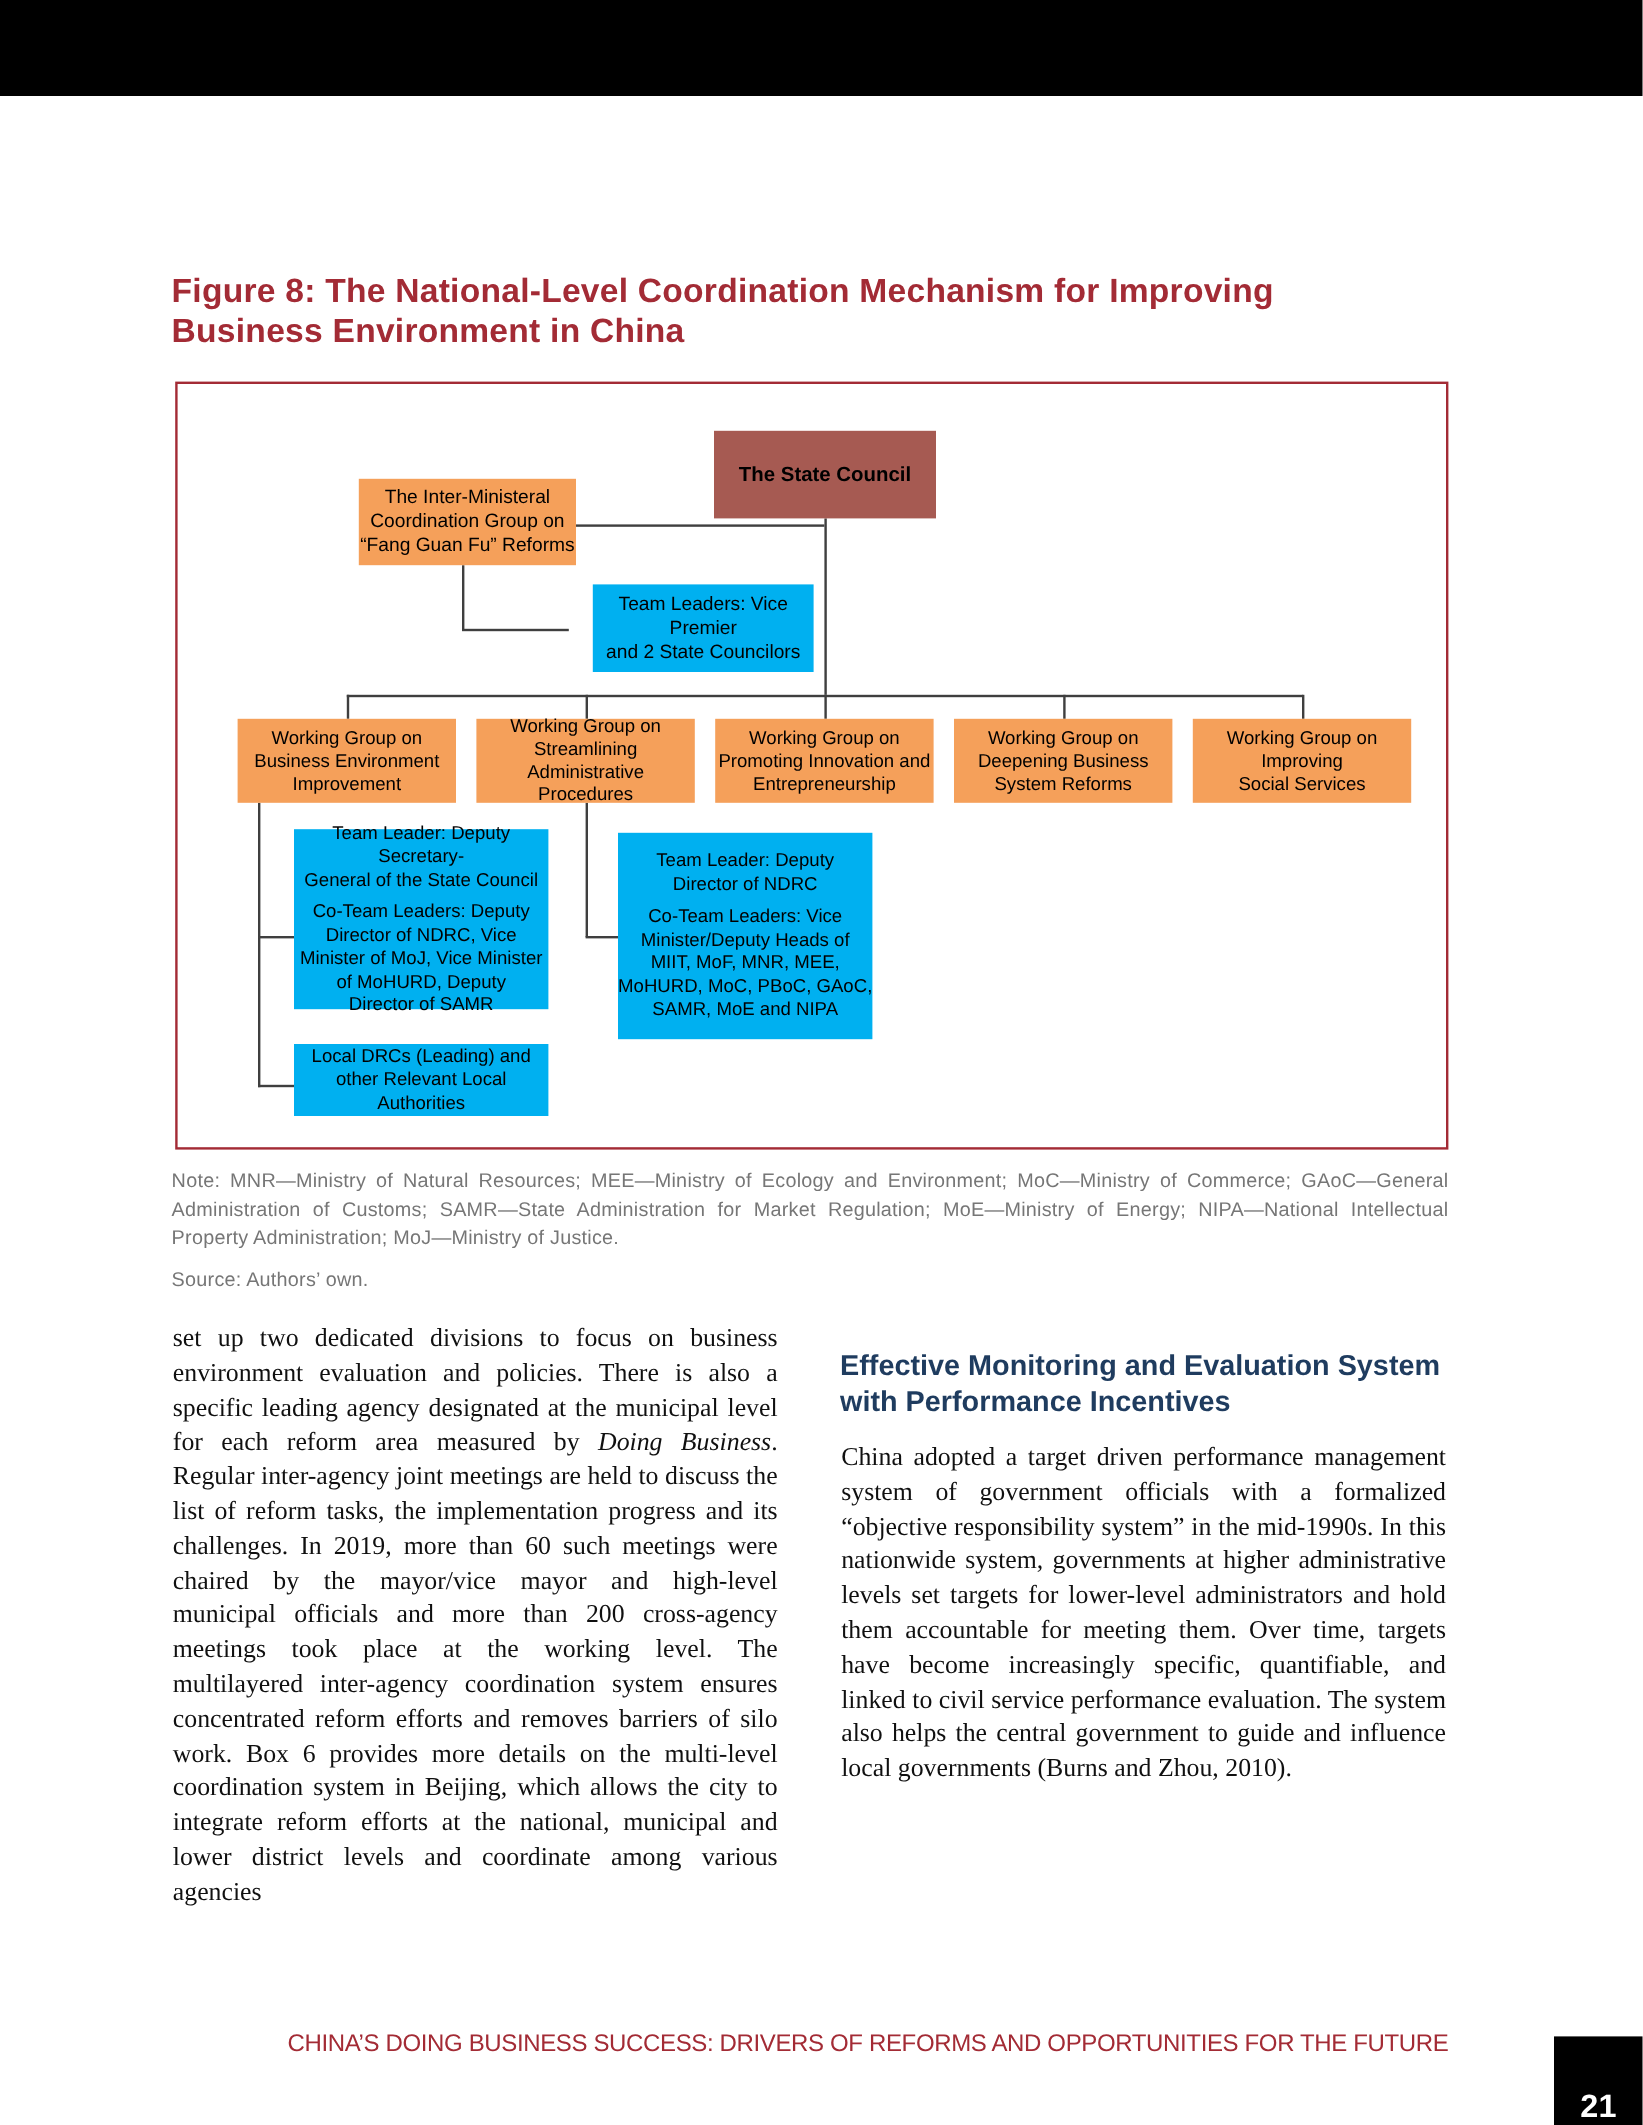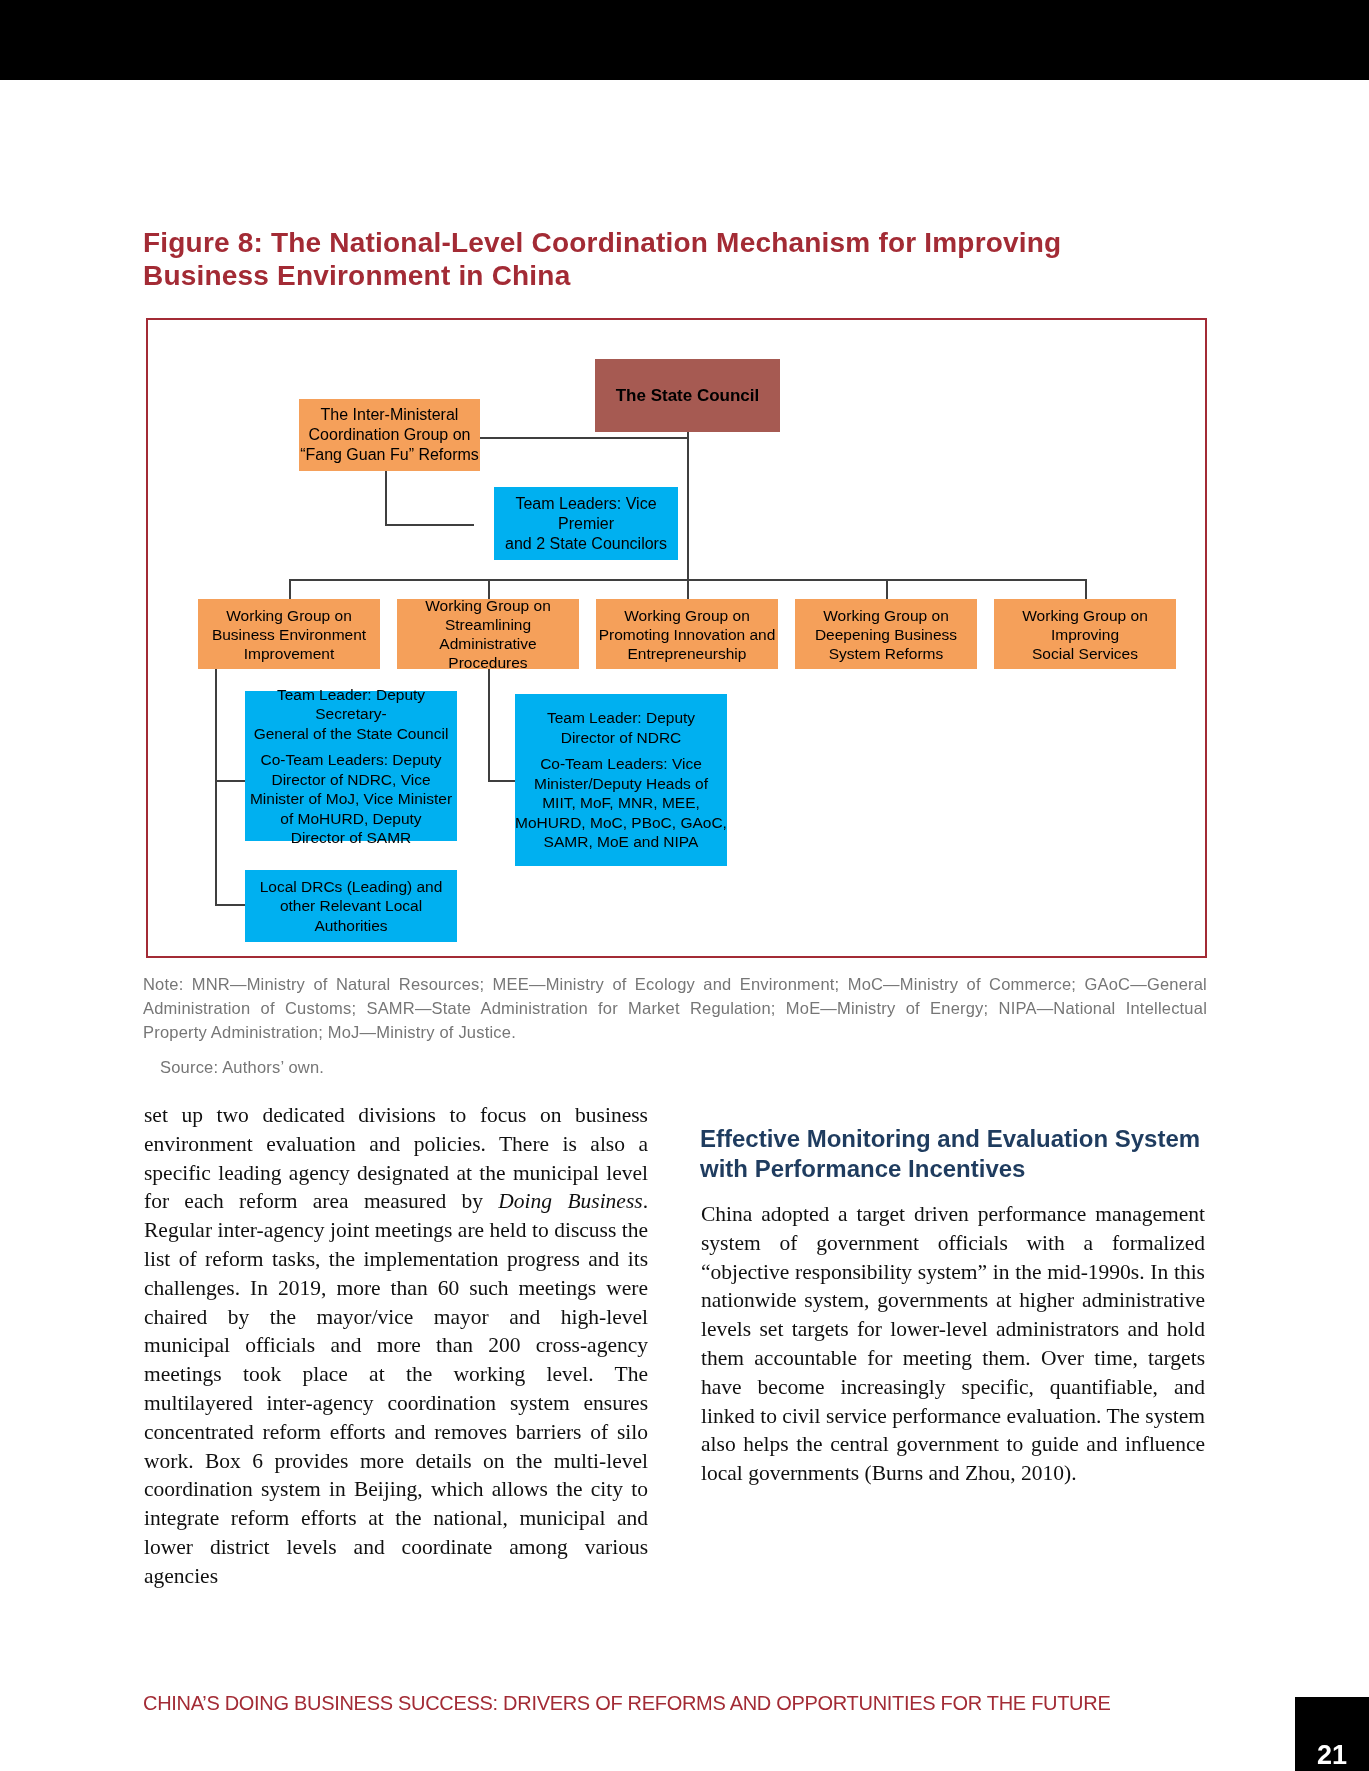--- a/index.html
+++ b/index.html
@@ -25,21 +25,21 @@
     text-align:center; white-space:pre-line; color:#000000; box-sizing:border-box;
   }
   .n-sc { left:447px; top:39px;  width:185px; height:73px; background:var(--c-maroon,#A65A52); font-weight:bold; font-size:17px; }
   .n-im { left:151px; top:79px;  width:181px; height:72px; background:var(--c-orange,#F5A05A); font-size:16px;   line-height:20px; }
   .n-tl { left:346px; top:167px; width:184px; height:73px; background:var(--c-cyan,#00B0F0);   font-size:16px;   line-height:20px; }
   .wg   { top:279px; width:182px; height:70px; background:var(--c-orange,#F5A05A); font-size:15.5px; line-height:19px; }
   .wg1 { left:50px; }  .wg2 { left:249px; } .wg3 { left:448px; } .wg4 { left:647px; } .wg5 { left:846px; }
   .bb   { background:var(--c-cyan,#00B0F0); font-size:15.5px; line-height:19.5px; flex-direction:column; gap:7px; }
   .b1 { left:97px;  top:371px; width:212px; height:150px; }
   .b2 { left:367px; top:374px; width:212px; height:172px; }
-  .b3 { left:97px;  top:550px; width:212px; height:72px;  }
+  .b3 { left:97px;  top:550px; width:212px; height:60px;  }
 
   .ln { position:absolute; background:var(--c-line,#3F3F3F); }
   .h { height:1.5px; } .v { width:1.5px; }
   .ln-vsc  { left:539px; top:112px; height:147px; }
   .ln-him  { left:332px; top:117px; width:207px; }
   .ln-vim  { left:237px; top:151px; height:54px; }
   .ln-htl  { left:237px; top:204px; width:89px; }
   .ln-dist { left:141px; top:259px; width:797px; }
   .ln-d1 { left:141px; top:259px; height:20px; }
   .ln-d2 { left:340px; top:259px; height:20px; }
@@ -51,42 +51,42 @@
   .ln-hb3 { left:67px;  top:584px; width:30px; }
   .ln-vw2 { left:340px; top:349px; height:112px; }
   .ln-hb2 { left:340px; top:460px; width:27px; }
 
   .note {
     position:absolute; left:143px; top:972px; width:1064px; margin:0;
     font-size:16.5px; line-height:24px; color:var(--c-note_gray,#767676);
     text-align:justify; letter-spacing:0.2px;
   }
   .source {
-    position:absolute; left:160px; top:1058px; width:600px; margin:0;
+    position:absolute; left:143px; top:1058px; width:600px; margin:0;
     font-size:16.5px; color:var(--c-note_gray,#767676); letter-spacing:0.2px;
   }
 
   .bcol {
     position:absolute; top:1100px; width:506px;
     font-family:"Liberation Serif", serif; font-size:21.5px; line-height:28.8px;
     text-align:justify; color:#101010;
   }
   .bcol p { margin:1px; }
   .bcol .italic { font-style:italic; }
   .col-left  { left:143px; }
   .col-right { left:700px; }
   .col-right h2 {
     font-family:"Liberation Sans", sans-serif; color:var(--c-navy,#1F3C5F);
     font-size:24px; line-height:30px; font-weight:bold; margin:24px 0 16px 0;
     text-align:left;
   }
 
   .footer-text {
     position:absolute; left:143px; top:1692px; width:1064px; margin:0;
-    text-align:left; font-size:20px; color:var(--c-red,#A32B35); letter-spacing:-0.3px;
+    text-align:right; font-size:20px; color:var(--c-red,#A32B35); letter-spacing:-0.3px;
   }
   .pagenum {
     position:absolute; right:0; bottom:0; width:74px; height:74px; background:#000000;
     display:flex; align-items:flex-end; justify-content:center;
     color:#ffffff; font-size:27px; font-weight:bold;
   }
 </style>
 </head>
 <body>
 

